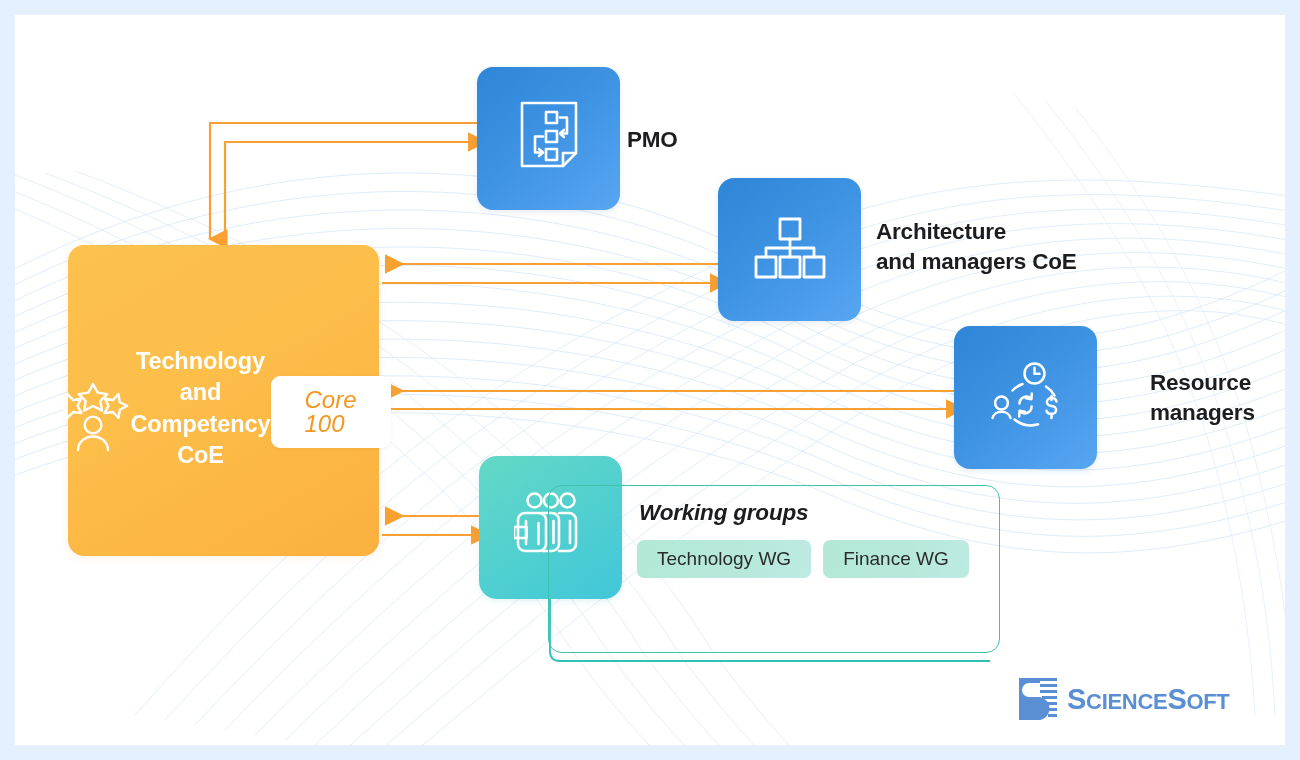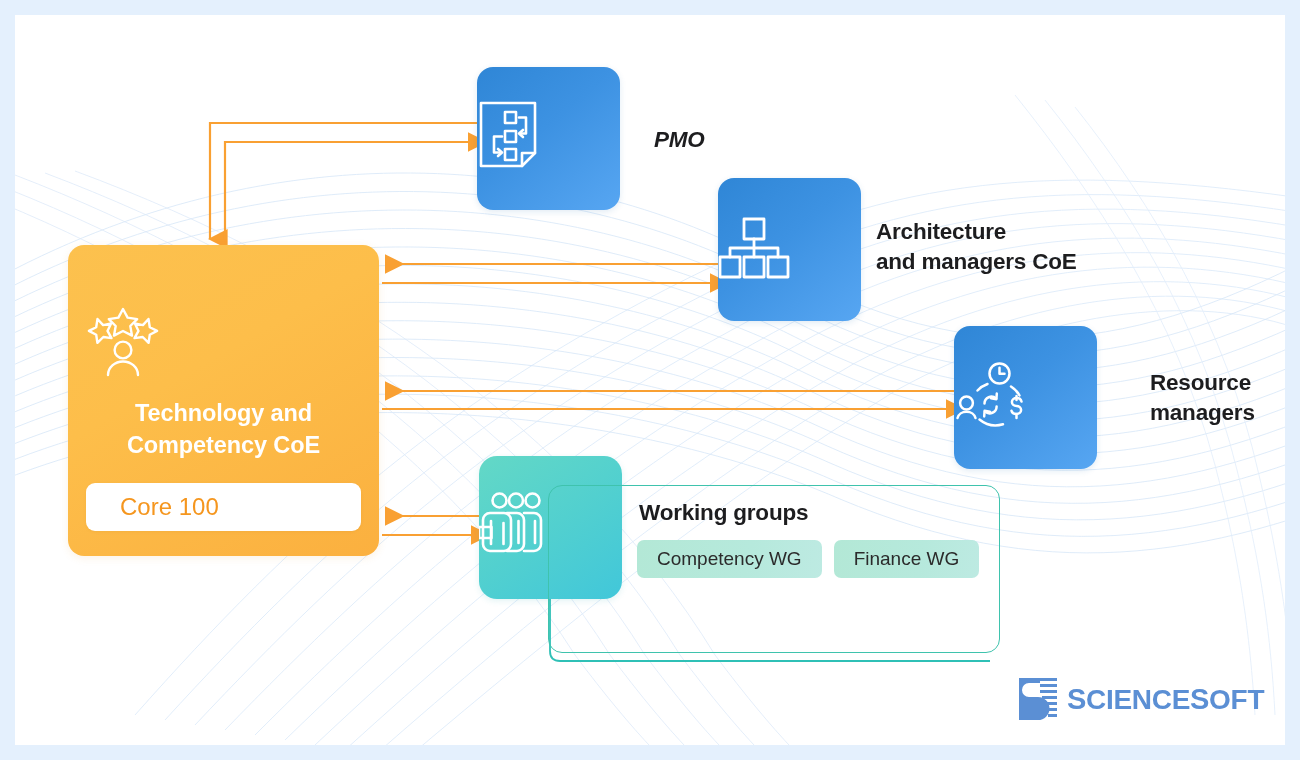--- a/index.html
+++ b/index.html
@@ -35,22 +35,23 @@
     left: 0; top: 0;
     width: 1270px; height: 730px;
     pointer-events: none;
   }
 
   
   .node {
     position: absolute;
     border-radius: 18px;
     display: flex;
+    align-items: center;
     justify-content: center;
-    flex-direction: column;
+    flex-direction: row;
     box-sizing: border-box;
   }
   .node-blue {
     background: linear-gradient(140deg, #2f86d6 0%, #3d92e2 45%, #57a6f2 100%);
     border-radius: 16px;
     box-shadow: 0 2px 6px rgba(40,110,180,.14);
   }
   .node-teal {
     background: linear-gradient(145deg, #63d8c6 0%, #52d0cf 50%, #41c7da 100%);
     border-radius: 18px;
@@ -80,37 +81,38 @@
   }
   #coe .core-badge {
     margin-top: 22px;
     background: #ffffff;
     border-radius: 9px;
     color: #f5961e;
     font-size: 24px;
     padding: 12px 34px;
     line-height: 1;
     box-shadow: 0 1px 3px rgba(180,120,20,.10);
+    font-style: italic;
   }
 
   
   #pmo-node   { left: 462px; top: 52px;  width: 143px; height: 143px; }
   #arch-node  { left: 703px; top: 163px; width: 143px; height: 143px; }
   #res-node   { left: 939px; top: 311px; width: 143px; height: 143px; }
   #wg-node    { left: 464px; top: 441px; width: 143px; height: 143px; }
 
   .node-label {
     position: absolute;
     color: #1d1d1f;
     font-weight: bold;
     font-size: 22.5px;
     line-height: 1.32;
     letter-spacing: -0.2px;
   }
-  #pmo-label  { left: 639px; top: 110px; font-style: italic; }
+  #pmo-label  { left: 612px; top: 110px; }
   #arch-label { left: 861px; top: 202px; }
   #res-label  { left: 1135px; top: 353px; }
 
   
   #wg-card {
     position: absolute;
     left: 533px; top: 470px;
     width: 452px; height: 168px;
     border: 1.6px solid #3fc3ad;
     border-radius: 14px;
@@ -122,20 +124,21 @@
     left: 622px; top: 485px;
     width: 360px;
   }
   #wg-title {
     color: #1d1d1f;
     font-weight: bold;
     font-size: 22.5px;
     letter-spacing: -0.2px;
     margin-bottom: 14px;
     padding-left: 2px;
+    font-style: italic;
   }
   .wg-row {
     display: flex;
     gap: 12px;
     margin-bottom: 11px;
     flex-wrap: nowrap;
   }
   .wg-tag {
     background: linear-gradient(100deg, #b3e8d6 0%, #b6e9dc 60%, #bdeae2 100%);
     border-radius: 7px;
@@ -156,21 +159,21 @@
     gap: 6px;
   }
   #logo-text {
     color: #5b8fd4;
     font-size: 29px;
     font-weight: bold;
     letter-spacing: -0.3px;
     white-space: nowrap;
     font-family: "Liberation Sans", sans-serif;
   }
-  #logo-text .sm { font-size: 28px; }
+  #logo-text .sm { font-size: 22px; }
 </style>
 </head>
 <body>
 
 <div id="canvas">
   <div id="stage">
 
     <svg id="bg-waves" viewBox="0 0 1270 730" preserveAspectRatio="none">
       <defs>
         <clipPath id="stageclip">
@@ -348,21 +351,21 @@
           <path d="M24.5 32 v21"></path>
           <rect x="0" y="36" width="12.5" height="11"></rect>
         </svg>
       </span>
     </div>
 
     <div id="wg-card"></div>
     <div id="wg-card-inner">
       <div id="wg-title">Working groups</div>
       <div class="wg-row">
-        <span class="wg-tag">Competency WG</span>
+        <span class="wg-tag">Technology WG</span>
         <span class="wg-tag">Finance WG</span>
       </div>
     </div>
 
     <div id="logo">
       <span>
         <svg width="46" height="46" viewBox="0 0 46 46">
           <path d="M4 4 h21 v5 h-11 a7 7 0 0 0 0 14 h9 a11.5 11.5 0 0 1 0 23 h-19 z" fill="#5b8fd4"></path>
           <g fill="#5b8fd4">
             <rect x="25" y="4" width="17" height="3"></rect>

